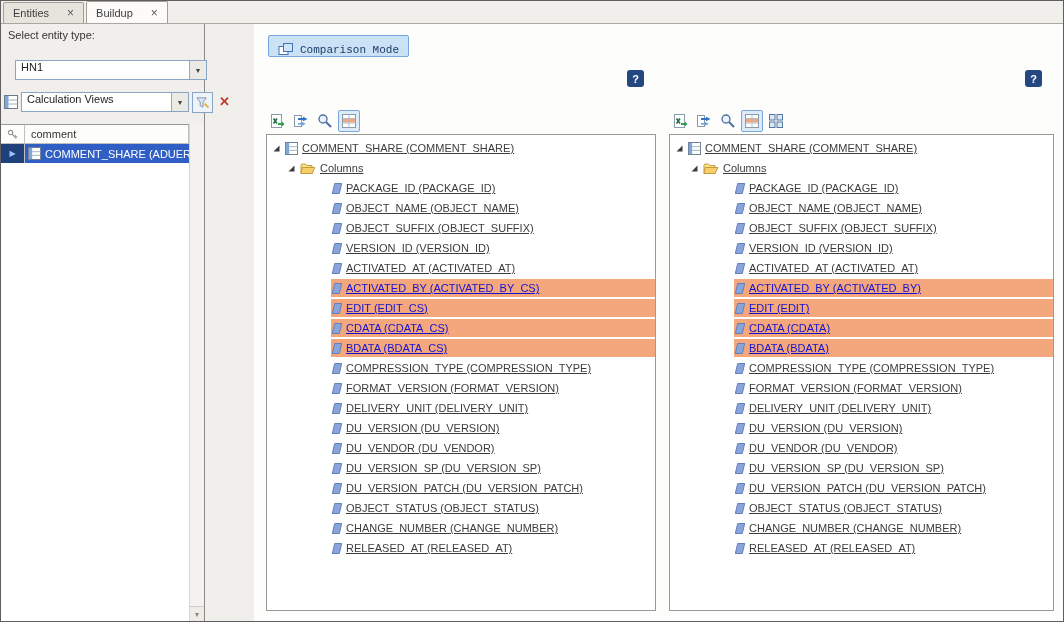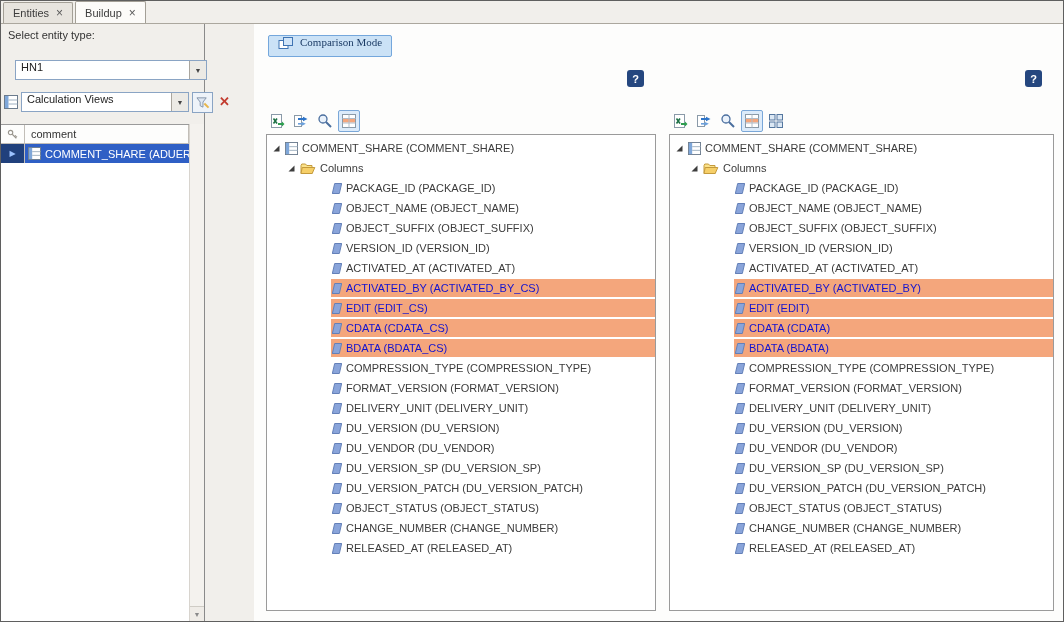--- a/index.html
+++ b/index.html
@@ -3,21 +3,21 @@
 <meta charset="utf-8">
 <style>
   * { box-sizing: border-box; margin: 0; padding: 0; }
   html,body { width:1064px; height:622px; }
   body { font-family: "Liberation Sans", sans-serif; font-size: 11px; color:#3c3c3c; }
 
   .app { position:relative; width:1064px; height:622px; background:#f1efeb; border:1px solid #5f5f5f; overflow:hidden; }
 
   
   .tabbar { position:absolute; top:0; left:0; right:0; height:23px; background:#f1efeb; border-bottom:1px solid #aba79e; display:flex; align-items:flex-end; padding-left:2px; }
-  .tab { height:21px; display:flex; align-items:center; gap:7px; padding:0 9px; border:1px solid #a39f96; border-bottom:none; background:#e7e4de; margin-right:2px; border-radius:2px 2px 0 0; cursor:default; }
+  .tab { height:21px; display:flex; align-items:center; gap:18px; padding:0 9px; border:1px solid #a39f96; border-bottom:none; background:#e7e4de; margin-right:2px; border-radius:2px 2px 0 0; cursor:default; }
   .tab.active { background:#fcfbf9; height:22px; }
   .tab-close { color:#5a5a5a; font-size:12px; line-height:10px; cursor:pointer; }
 
   
   .sidebar { position:absolute; top:23px; left:0; width:204px; bottom:0; background:#f1efeb; border-right:1px solid #8a8a8a; }
   .sidebar-header { position:absolute; top:5px; left:7px; color:#333; }
   .select { position:absolute; background:#fff; border:1px solid #8aa4c4; height:20px; display:flex; align-items:flex-start; justify-content:space-between; padding-left:5px; cursor:pointer; }
   .select-value { color:#222; white-space:nowrap; overflow:hidden; }
   .arrow-btn { width:17px; align-self:stretch; background:#eceae5; border-left:1px solid #aaa69e; display:flex; align-items:center; justify-content:center; font-size:7px; color:#444; }
   .entity-select { top:36px; left:14px; width:192px; }
@@ -33,36 +33,36 @@
   .grid-row { display:flex; height:19px; cursor:pointer; }
   .grid-row .gutter-cell { background:#20407c; }
   .row-ind-arrow { color:#9cc2ff; font-size:8px; }
   .row-cell { flex:1; background:#2f5fc5; color:#fff; display:flex; align-items:center; gap:4px; padding-left:3px; white-space:nowrap; overflow:hidden; }
 
   .sb-scrollbar { position:absolute; top:100px; right:0; width:15px; bottom:0; background:#f4f2ee; border-left:1px solid #d8d4ce; }
   .sb-btn { position:absolute; bottom:0; left:0; right:0; height:15px; background:#efece7; border-top:1px solid #cfccc5; display:flex; align-items:center; justify-content:center; font-size:7px; color:#8a8a8a; cursor:pointer; }
 
   
   .main { position:absolute; left:253px; top:23px; right:0; bottom:0; background:#fdfdfc; }
-  .cmp-btn { position:absolute; top:11px; left:14px; height:22px; display:inline-flex; align-items:flex-start; gap:6px; padding:0 9px; background:#cbe2f6; border:1px solid #74a7dc; border-radius:2px; font-family:Liberation Serif, serif; font-size:11px; color:#1c3c66; cursor:pointer; }
+  .cmp-btn { position:absolute; top:11px; left:14px; height:22px; display:inline-flex; align-items:flex-end; gap:6px; padding:0 9px; background:#cbe2f6; border:1px solid #74a7dc; border-radius:2px; font-family:Liberation Mono, monospace; font-size:11px; color:#1c3c66; cursor:pointer; }
 
   .panel { position:absolute; top:0; bottom:0; }
   .panel-left  { left:12px;  width:390px; }
   .panel-right { left:415px; width:385px; }
   .panel-title { position:absolute; top:46px; left:0; right:30px; font-size:12px; font-weight:bold; color:#3d3d3d; line-height:1.35; }
   .help-badge { position:absolute; top:46px; right:12px; width:17px; height:17px; background:#25477f; border-radius:3px; color:#fff; font-weight:bold; font-size:11px; display:flex; align-items:center; justify-content:center; cursor:pointer; }
   .panel-toolbar { position:absolute; top:86px; left:0; display:flex; gap:2px; }
   .tb { width:22px; height:22px; border:1px solid transparent; background:transparent; display:flex; align-items:center; justify-content:center; padding:0; cursor:pointer; }
   .tb.pressed { background:#dcebfa; border:1px solid #7aa7d8; border-radius:2px; }
 
   .tree-box { position:absolute; top:110px; left:0; right:0; bottom:10px; border:1px solid #9a9a9a; background:#fff; overflow:hidden; padding-top:3px; }
   .tree-row { height:20px; display:flex; align-items:center; white-space:nowrap; cursor:default; }
   .root-row   { padding-left:5px;  gap:4px; }
   .folder-row { padding-left:20px; gap:4px; }
-  .node-label { color:#3c3c3c; }
+  .node-label { color:#3c3c3c;text-decoration:underline; }
   .item-content { margin-left:64px; flex:1; display:flex; align-items:center; gap:5px; height:18px; }
   .item-row.highlight .item-content { background:#f4a67c; }
   .item-row.highlight .node-label { color:#1313cf; }
   .tag-icon { width:8px; height:11px; background:#89a4da; border:1px solid #6480b8; transform:skewX(-13deg); border-radius:1px; flex:none; margin-left:2px; }
   .twisty { display:flex; flex:none; }
   .node-icon { display:flex; flex:none; }
 
   .ic16 { width:16px; height:16px; }
   .ic14 { width:14px; height:14px; }
   .ic13 { width:13px; height:13px; }

